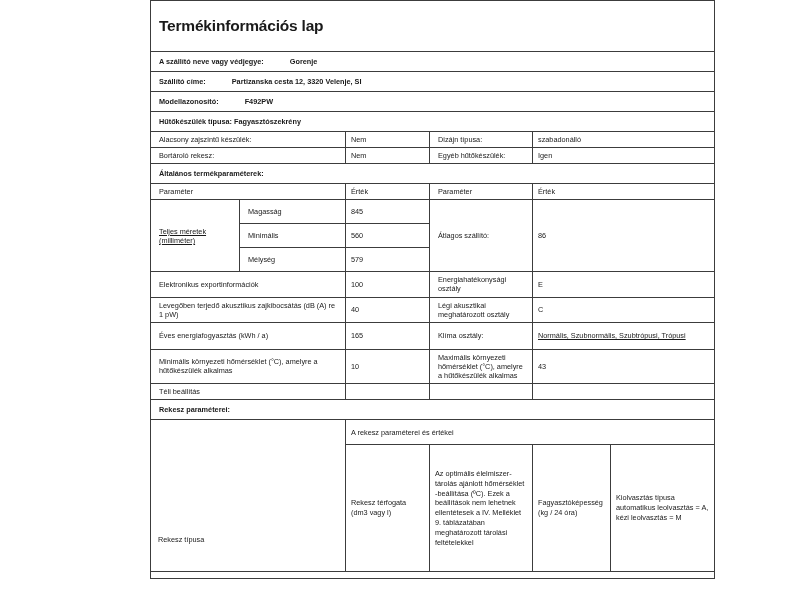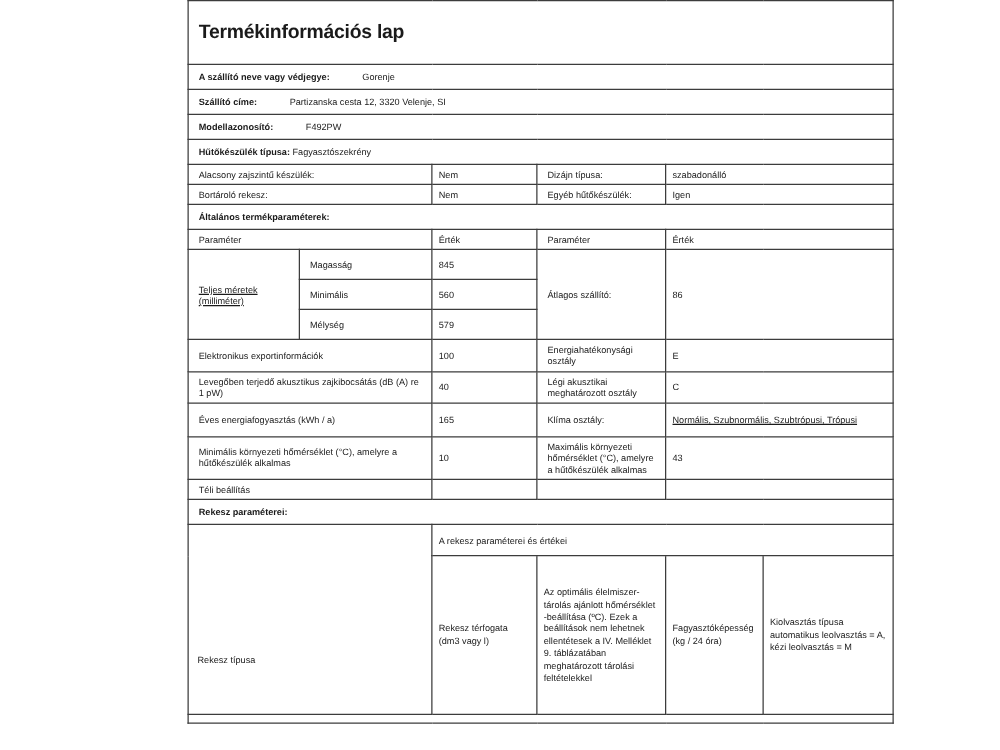--- a/index.html
+++ b/index.html
@@ -45,21 +45,21 @@
     vertical-align: middle;
   }
   .title-cell span {
     font-size: 15.5px;
     font-weight: bold;
     letter-spacing: -0.2px;
   }
 
   
   .lbl { font-weight: bold; }
-  .val { font-weight: normal; padding-left: 22px; }
+  .val { font-weight: bold; padding-left: 22px; }
   .info-row td { height: 13px; padding-left: 8px !important; }
 
   .section-hd td {
     height: 13px;
     font-weight: bold;
     padding-left: 8px !important;
   }
 
   .c-center { text-align: left; }
 
@@ -115,21 +115,21 @@
       <tr class="info-row">
         <td colspan="6">
           <span class="lbl">Modellazonosító:</span>
           &nbsp;<span class="val">F492PW</span>
         </td>
       </tr>
 
       <tr class="info-row">
         <td colspan="6">
           <span class="lbl">Hűtőkészülék típusa:</span>
-          <span class="lbl" style="font-weight:normal">Fagyasztószekrény</span>
+          <span class="lbl" style="font-weight:bold">Fagyasztószekrény</span>
         </td>
       </tr>
 
       <tr>
         <td class="pad-l" colspan="2">Alacsony zajszintű készülék:</td>
         <td class="c-center">Nem</td>
         <td class="pad-l">Dizájn típusa:</td>
         <td class="c-center" colspan="2">szabadonálló</td>
       </tr>
 
@@ -220,15 +220,15 @@
         <td class="c-center big-cell narrow-text">Kiolvasztás típusa automatikus leolvasztás = A, kézi leolvasztás = M</td>
       </tr>
 
       <tr style="visibility:hidden;height:0">
         <td colspan="6"></td>
       </tr>
 
     </tbody>
   </table>
 
-  <div style="position:absolute;left:1px;top:477px;width:194px;height:100px;display:flex;align-items:center;padding-left:7px;box-sizing:border-box;font-size:7.3px;">Rekesz típusa</div>
+  <div style="position:absolute;left:1px;top:489px;width:194px;height:100px;display:flex;align-items:center;padding-left:7px;box-sizing:border-box;font-size:7.3px;">Rekesz típusa</div>
 
 </div>
 
 </body></html>

